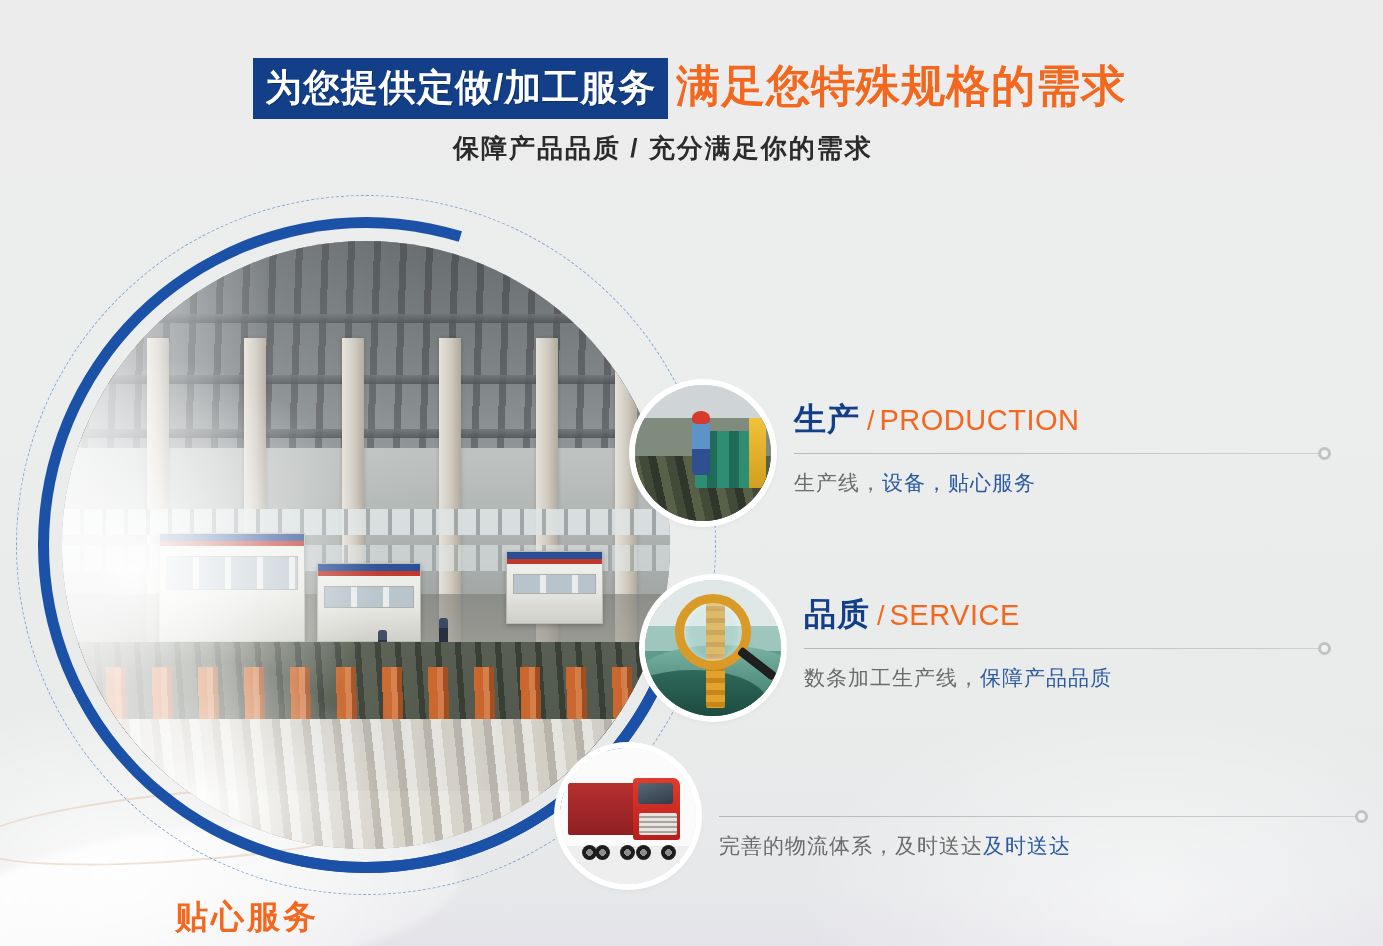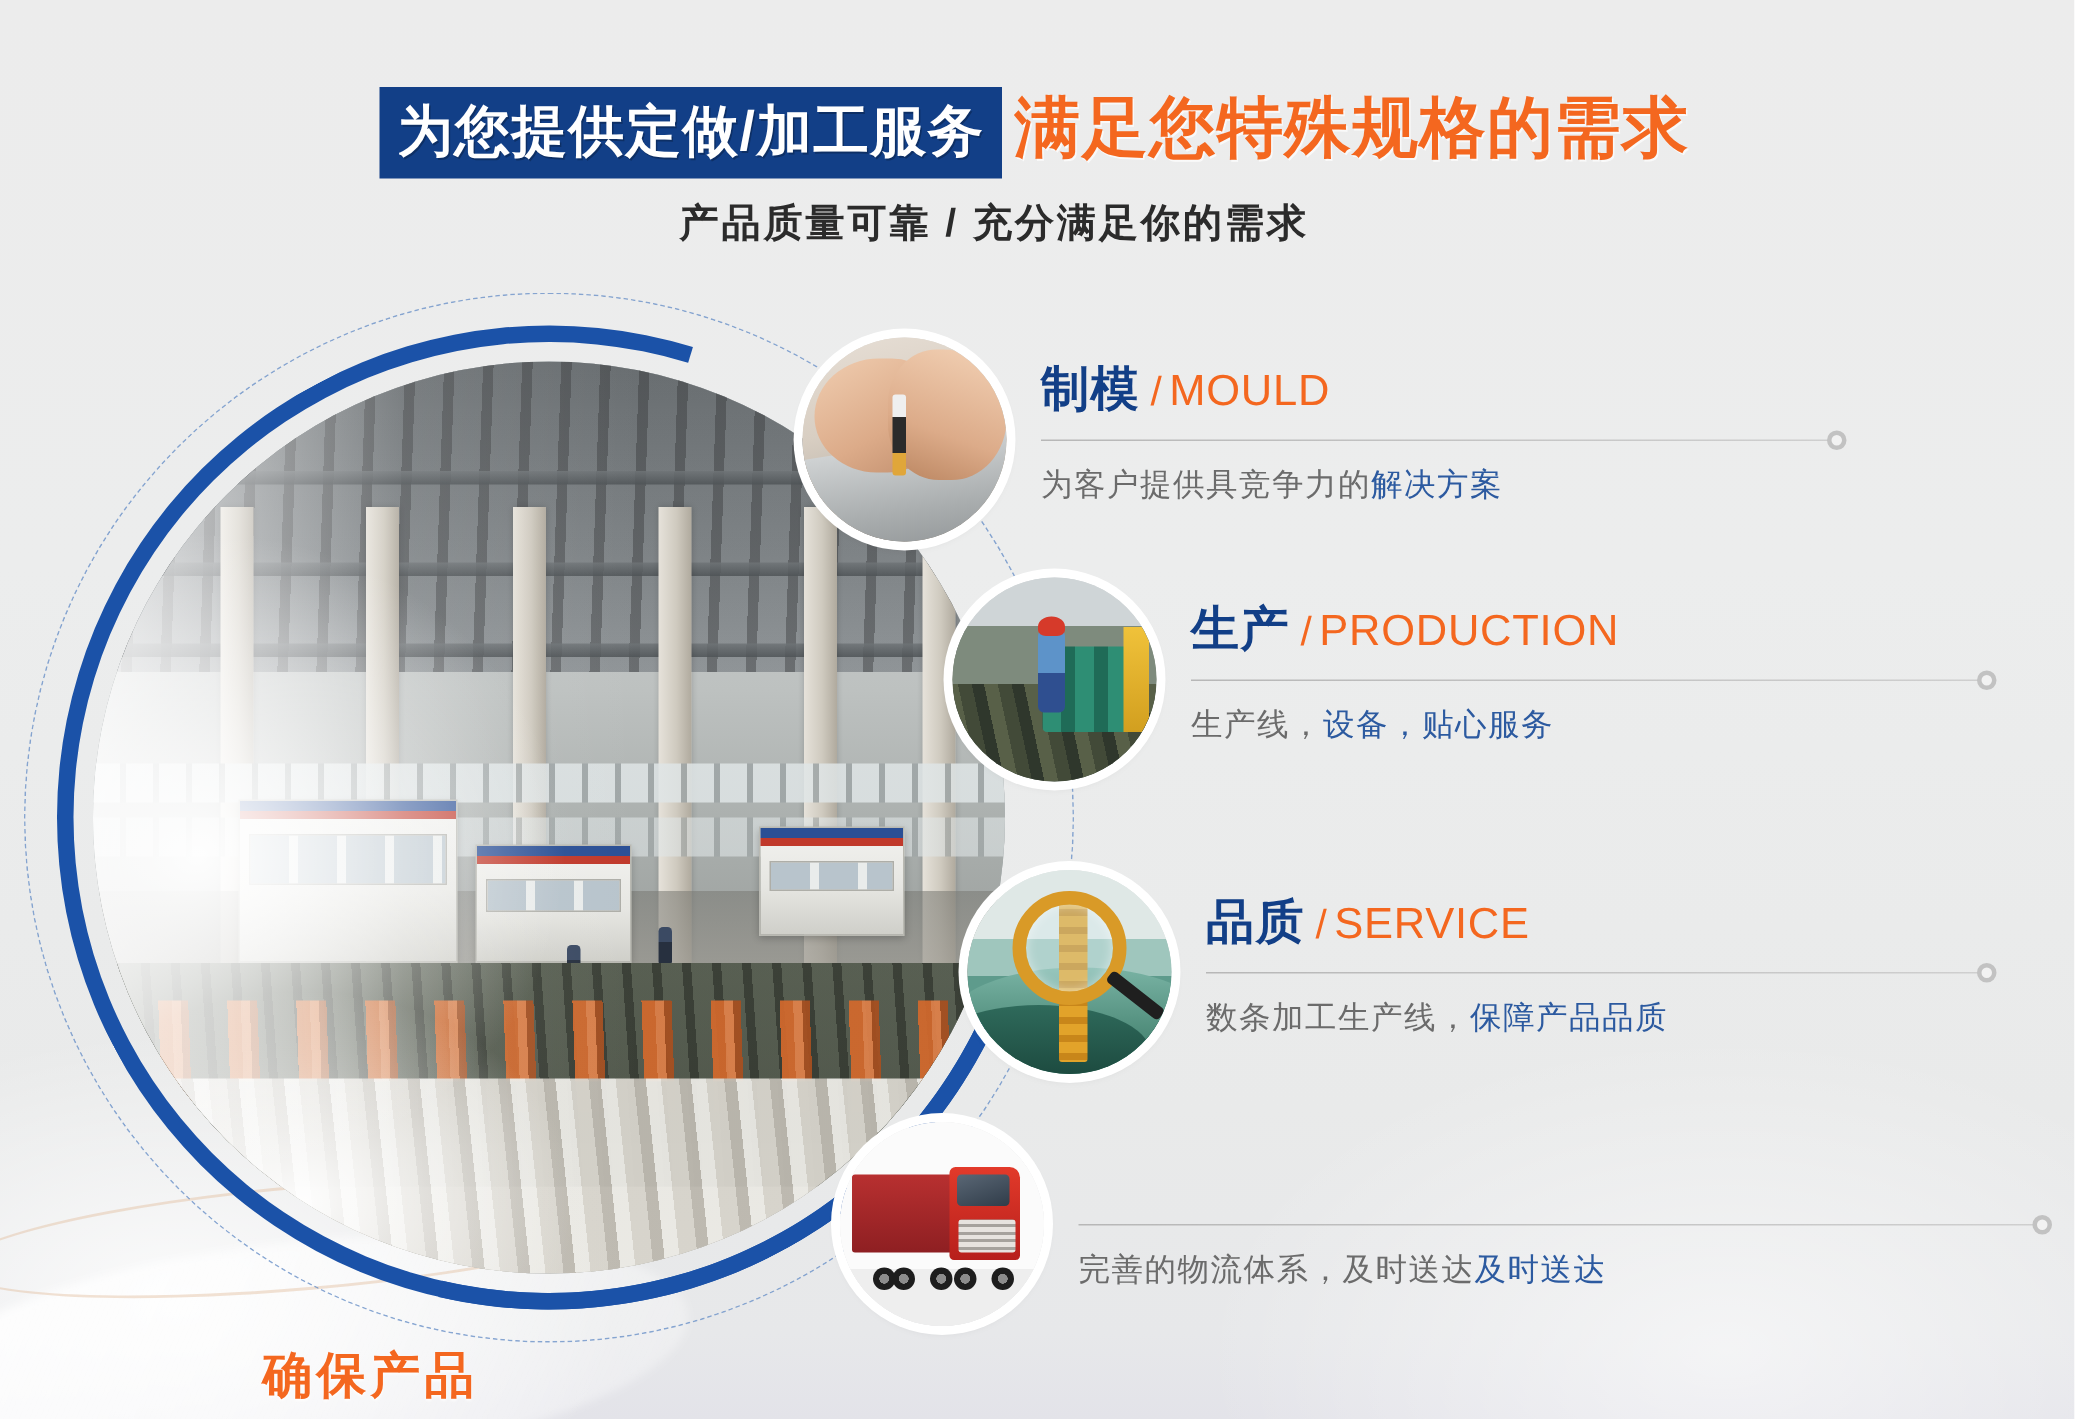--- a/index.html
+++ b/index.html
@@ -384,21 +384,21 @@
 
   <div class="bg-wash"></div>
   <div class="swoosh"></div>
   <div class="swoosh2"></div>
 
   <div class="header">
     <div class="headline">
       <div class="headline-badge">为您提供定做/加工服务</div>
       <div class="headline-accent">满足您特殊规格的需求</div>
     </div>
-    <div class="subheadline">产品质量可靠 / 充分满足你的需求</div>
+    <div class="subheadline">保障产品品质 / 充分满足你的需求</div>
   </div>
 
   <div class="circle-zone">
     <div class="dash-ring"></div>
     <div class="blue-ring"></div>
     <div class="blue-ring-2"></div>
 
     <div class="photo-clip">
       <div class="ph-sky"></div>
       <div class="ph-roof"></div>
@@ -426,42 +426,24 @@
       <div class="ph-worker" style="left:33%; top:66%;"></div>
       <div class="ph-worker" style="left:52%; top:64%;"></div>
       <div class="ph-worker" style="left:62%; top:62%;"></div>
       <div class="ph-conveyor" style="top:66%"></div>
       <div class="ph-bars" style="top:70%"></div>
       <div class="ph-conveyor" style="top:79%; height:70px; opacity:.9"></div>
       <div class="ph-pipes"></div>
       <div class="ph-fog"></div>
     </div>
 
-    <div class="svc-title">确保产品</div>
+    <div class="svc-title">贴心服务</div>
 
   </div>
 
-  <div class="feature" style="left:535px; top:225px; width:760px;">
-    <div class="thumb t1" style="left:0; top:0;">
-      <div class="thumb-inner t1">
-        <div class="sheet"></div>
-        <div class="hand-a"></div>
-        <div class="hand-b"></div>
-        <div class="tool"></div>
-      </div>
-    </div>
-    <div class="feat-title" style="left:159px; top:18px;">
-      <span class="feat-cn">制模</span><span class="feat-sep">/</span><span class="feat-en">MOULD</span>
-    </div>
-    <div class="feat-rule" style="left:159px; top:68px; width:531px;"></div>
-    <div class="feat-dot" style="left:683px; top:62px;"></div>
-    <div class="feat-desc" style="left:159px; top:84px;">
-      <span class="gray">为客户提供具竞争力的</span><span class="hl">解决方案</span>
-    </div>
-  </div>
 
   <div class="feature" style="left:635px; top:385px; width:760px;">
     <div class="thumb t2" style="left:0; top:0;">
       <div class="thumb-inner t2">
         <div class="rack"></div>
         <div class="machine"></div>
         <div class="pillar"></div>
         <div class="body"></div>
         <div class="helmet"></div>
       </div>

